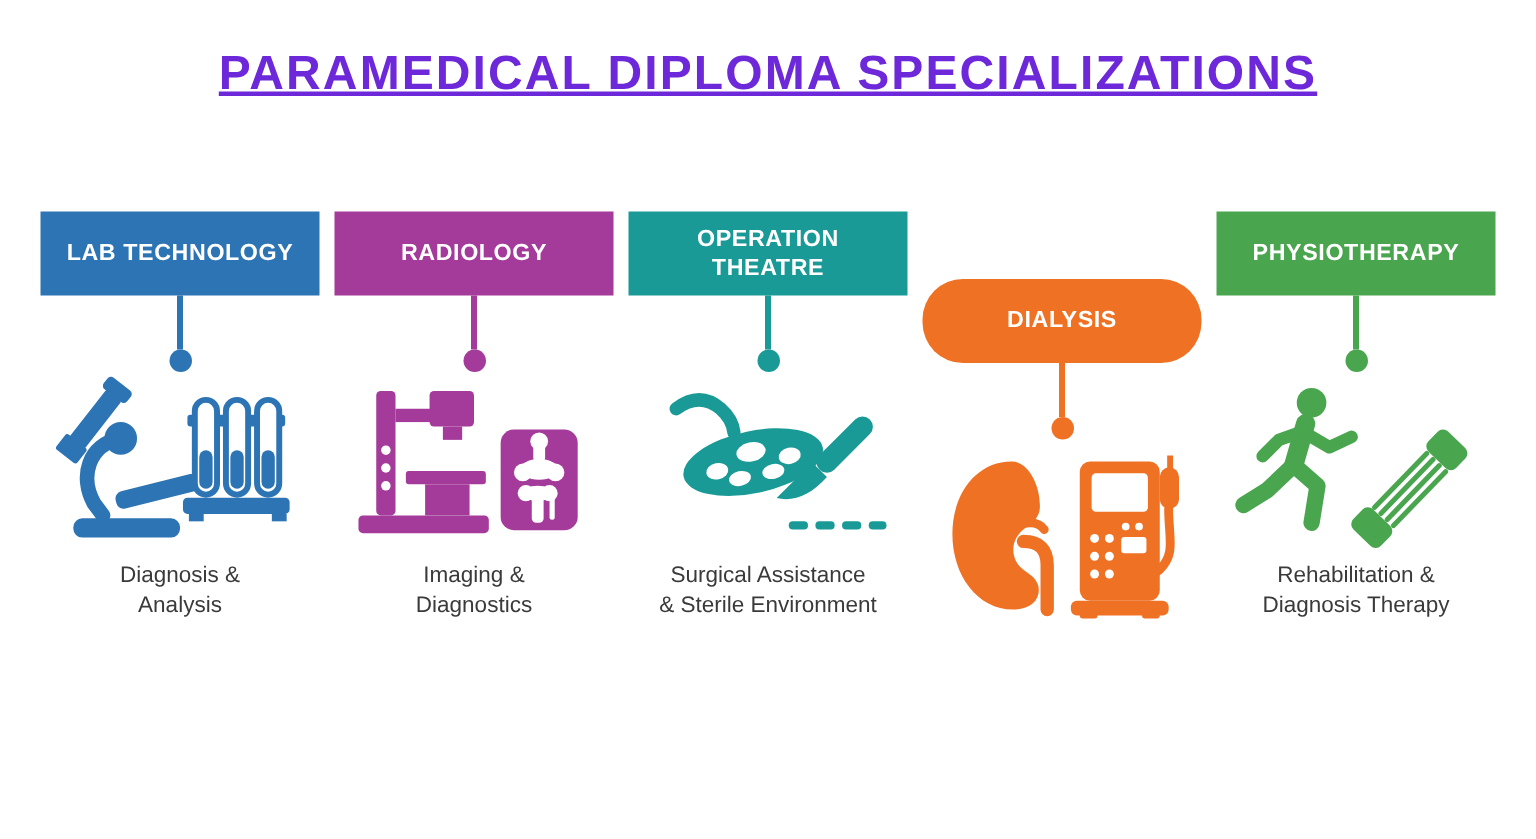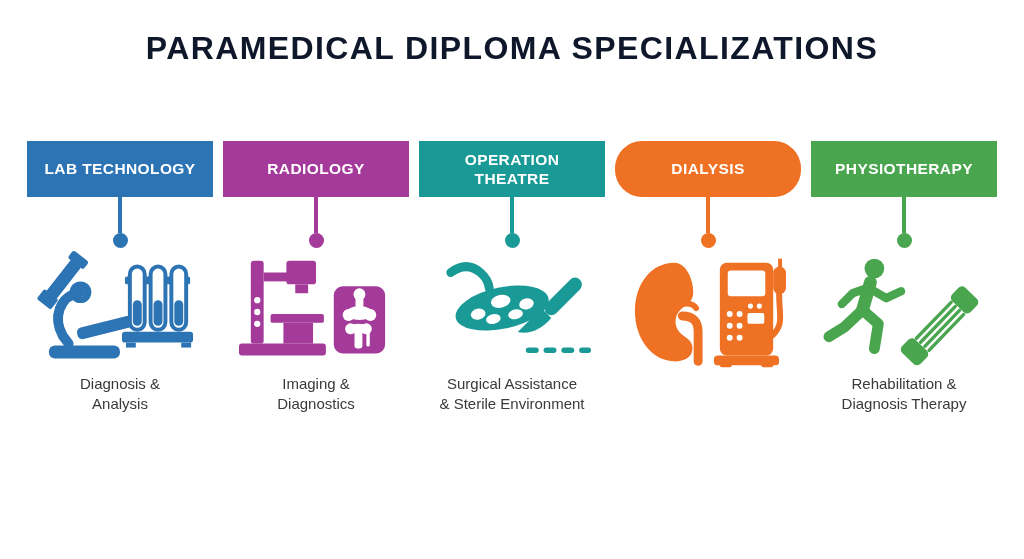--- a/index.html
+++ b/index.html
@@ -62,23 +62,23 @@
     width:214px;
     text-align:center;
     font-size:15px;
     line-height:1.3;
   }
   .capline { display:block; }
 </style>
 </head>
 <body style="background: rgb(255, 255, 255);">
 
-<h1 class="title" style="color: #0f172a;">PARAMEDICAL DIPLOMA SPECIALIZATIONS</h1>
-
-<div class="row" style="color: rgb(58, 58, 58);">
+<h1 class="title" style="color: #6d28d9; text-decoration: underline;">PARAMEDICAL DIPLOMA SPECIALIZATIONS</h1>
+
+<div class="row" style="color: rgb(58, 58, 58); align-items: flex-end;">
 
   <div class="column" style="--accent: #2d74b4;">
     <div class="header" style="color: rgb(255, 255, 255);">
       <span class="hline">LAB TECHNOLOGY</span>
       <span class="hline"></span>
     </div>
     <div class="cline"></div>
     <div class="cdot"></div>
     <div class="icon-wrap">
       <svg width="158" height="112" viewBox="0 0 160 112" fill="currentColor">

